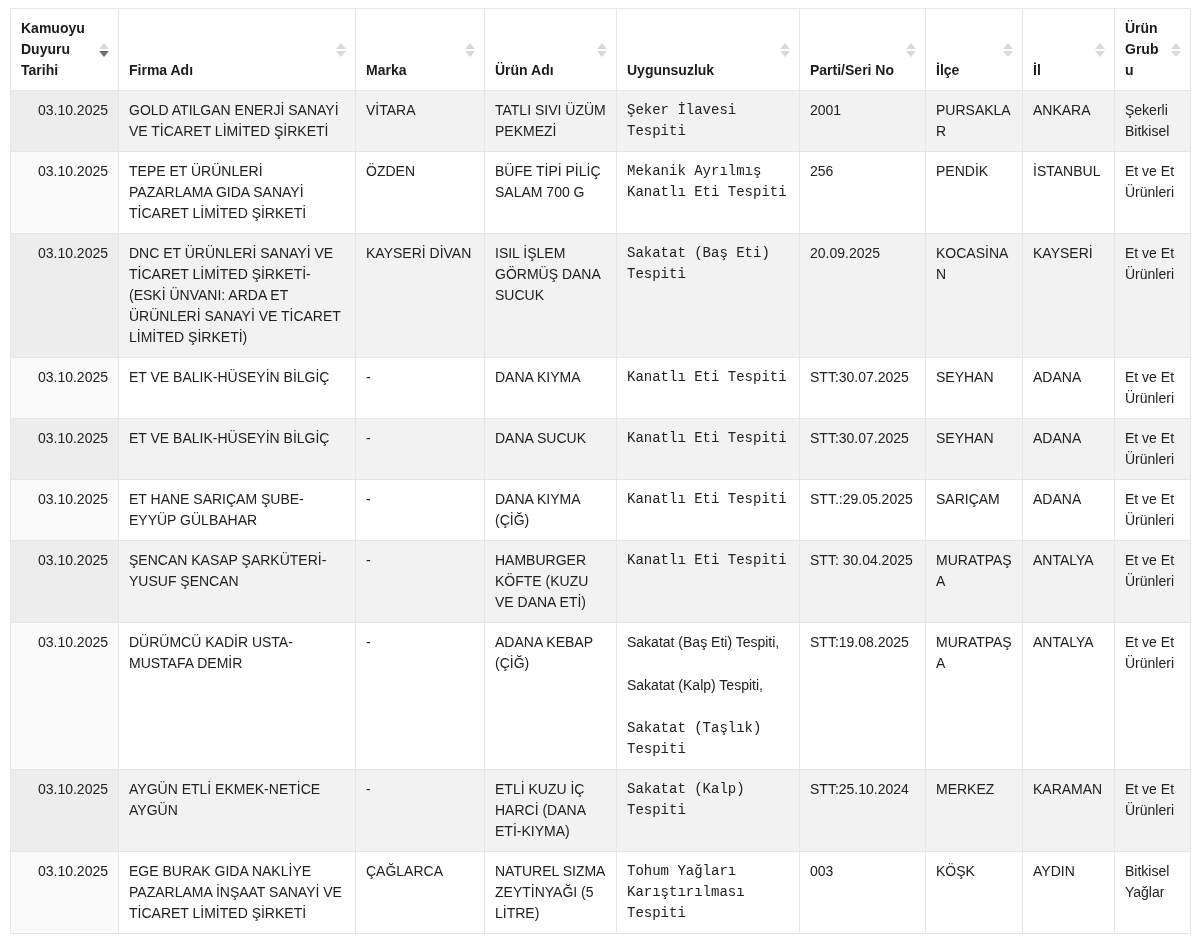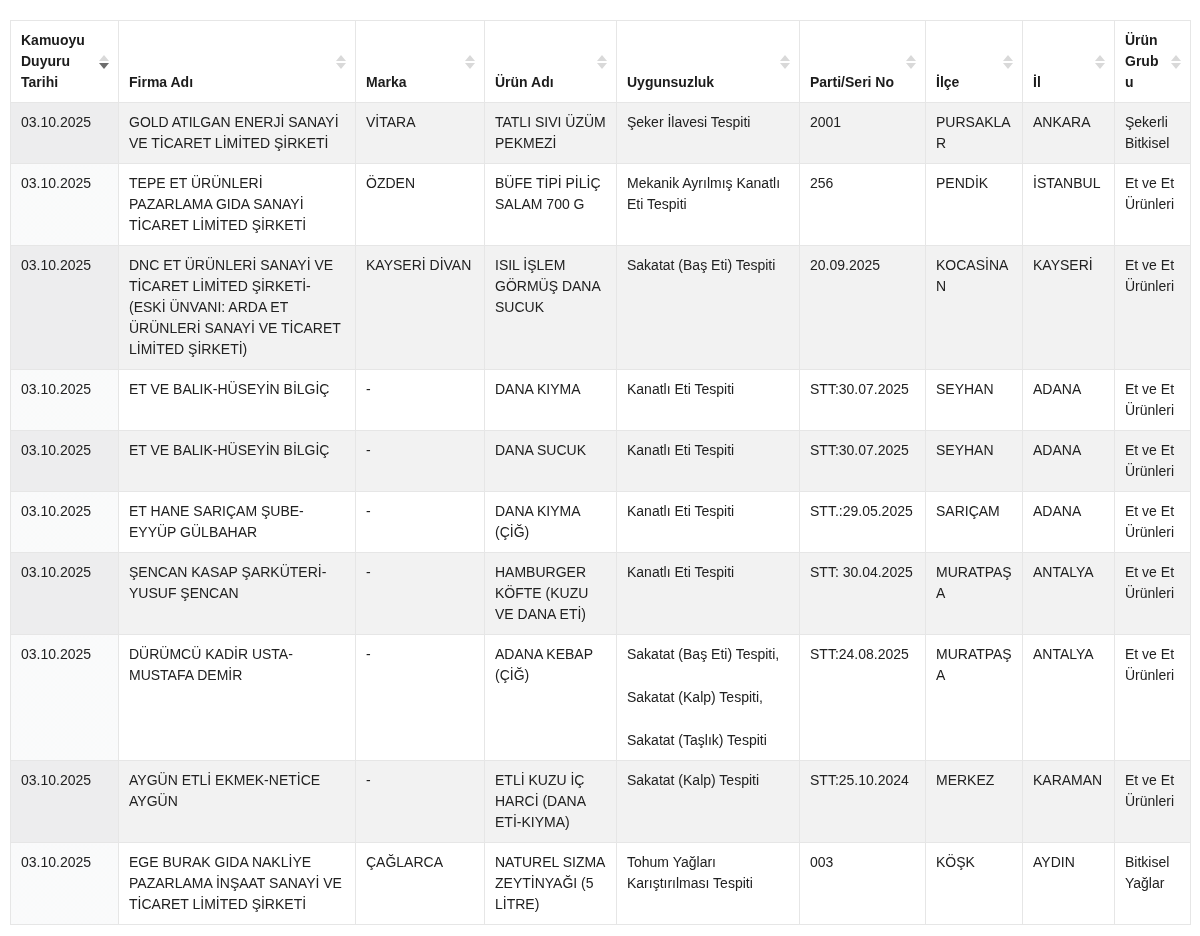--- a/index.html
+++ b/index.html
@@ -3,21 +3,21 @@
 <meta charset="utf-8">
 <style>
   * { box-sizing: border-box; }
   html, body {
     margin: 0; padding: 0;
     width: 1200px; height: 936px;
     background: #ffffff;
     font-family: "Liberation Sans", "DejaVu Sans", sans-serif;
     color: #212121;
   }
-  .table-wrap { margin: 20px 10px; }
+  .table-wrap { margin: 8px 10px; }
   table.data-table {
     width: 1180px;
     border-collapse: collapse;
     table-layout: fixed;
     border: 1px solid #e3e3e3;
     font-size: 14px;
     line-height: 1.5;
   }
   
   col.c1 { width: 108px; } col.c2 { width: 237px; } col.c3 { width: 129px; }
@@ -38,23 +38,24 @@
     vertical-align: bottom;
     height: 82px;
     padding-right: 24px;
     cursor: pointer;
     color: #1c1c1c;
   }
   tbody tr.odd  { background: #f2f2f2; }
   tbody tr.even { background: #ffffff; }
   td.sorted-col {
     background-image: linear-gradient(rgba(15,30,60,0.025), rgba(15,30,60,0.025));
+    text-align: right;
   }
   td p { margin: 0 0 22px 0; }
-  td p:last-child { margin-bottom: 0; }
+  td p:last-child { margin-bottom: 0; font-family: Liberation Mono, monospace; }
 
   
   .sort-icon {
     position: absolute;
     right: 9px; top: 50%;
     transform: translateY(-50%);
     display: flex;
     flex-direction: column;
     align-items: center;
     gap: 2px;
@@ -224,21 +225,21 @@
         <tr class="even">
           <td class="sorted-col">03.10.2025</td>
           <td>DÜRÜMCÜ KADİR USTA-MUSTAFA DEMİR</td>
           <td>-</td>
           <td>ADANA KEBAP (ÇİĞ)</td>
           <td>
             <p>Sakatat (Baş Eti) Tespiti,</p>
             <p>Sakatat (Kalp) Tespiti,</p>
             <p>Sakatat (Taşlık) Tespiti</p>
           </td>
-          <td>STT:24.08.2025</td>
+          <td>STT:19.08.2025</td>
           <td>MURATPAŞA</td>
           <td>ANTALYA</td>
           <td>Et ve Et Ürünleri</td>
         </tr>
         <tr class="odd">
           <td class="sorted-col">03.10.2025</td>
           <td>AYGÜN ETLİ EKMEK-NETİCE AYGÜN</td>
           <td>-</td>
           <td>ETLİ KUZU İÇ HARCİ (DANA ETİ-KIYMA)</td>
           <td>

